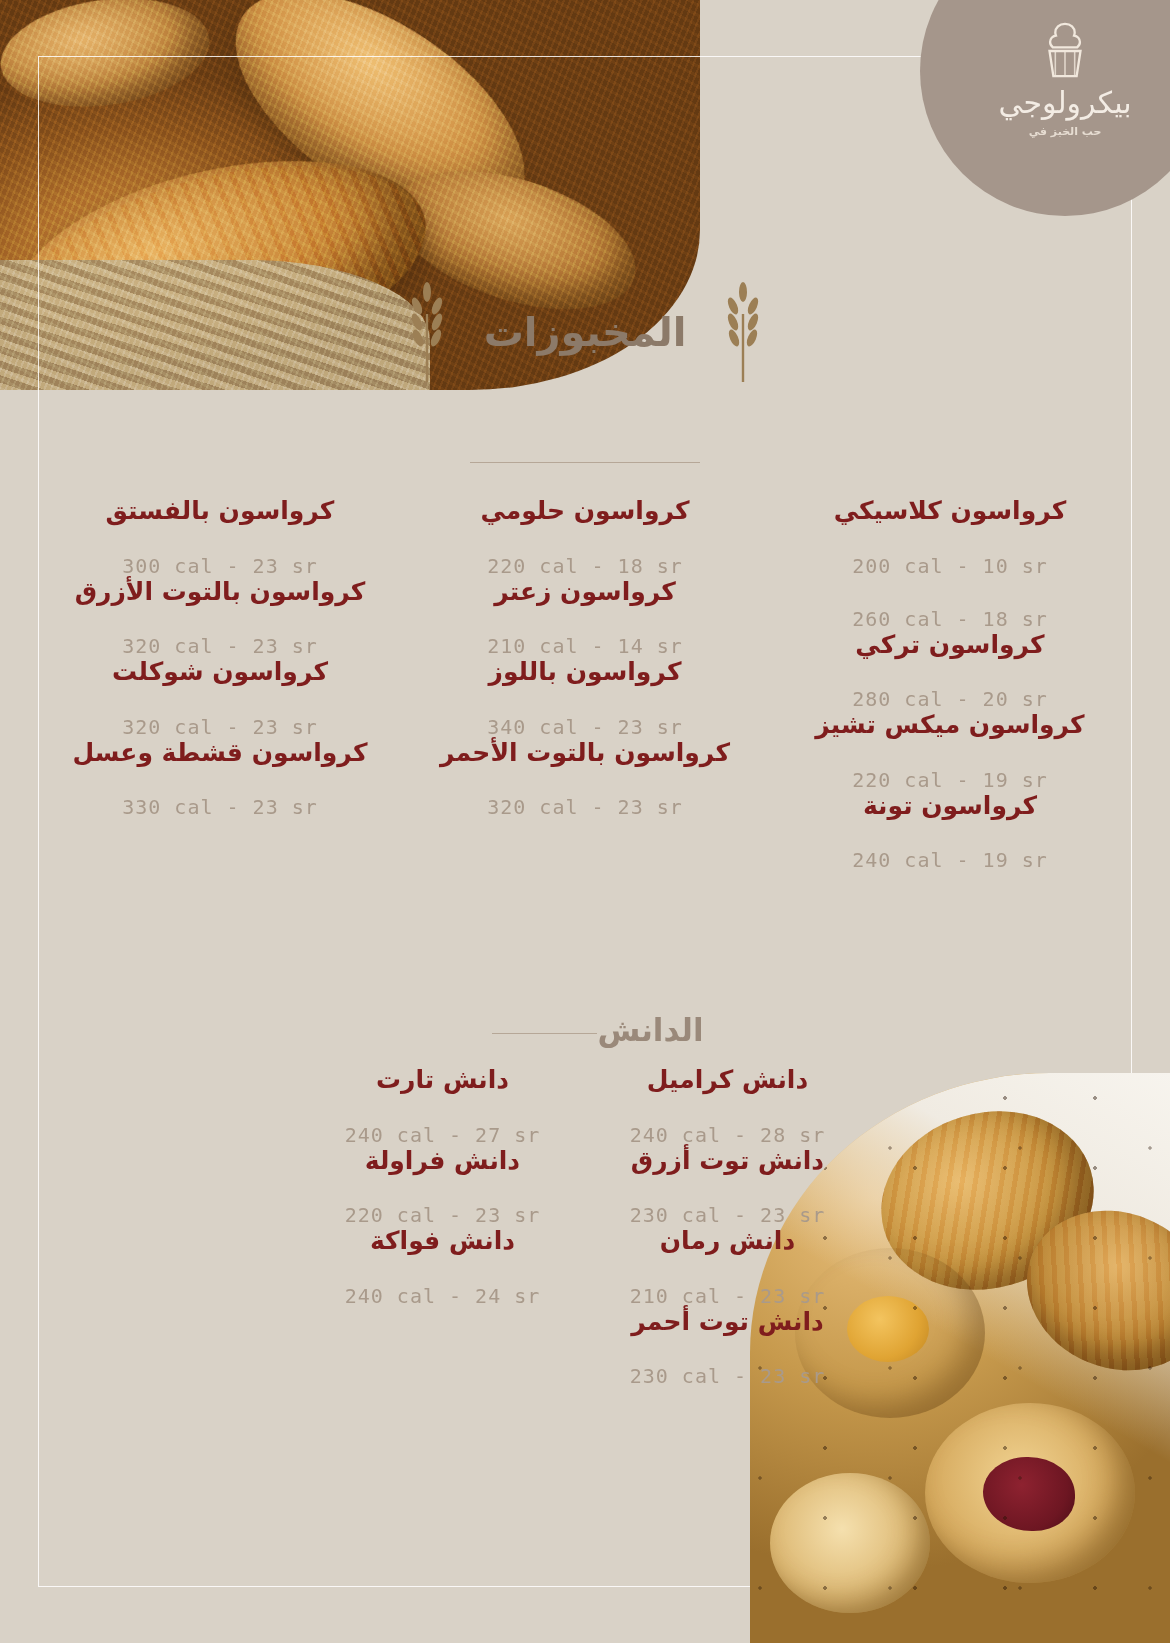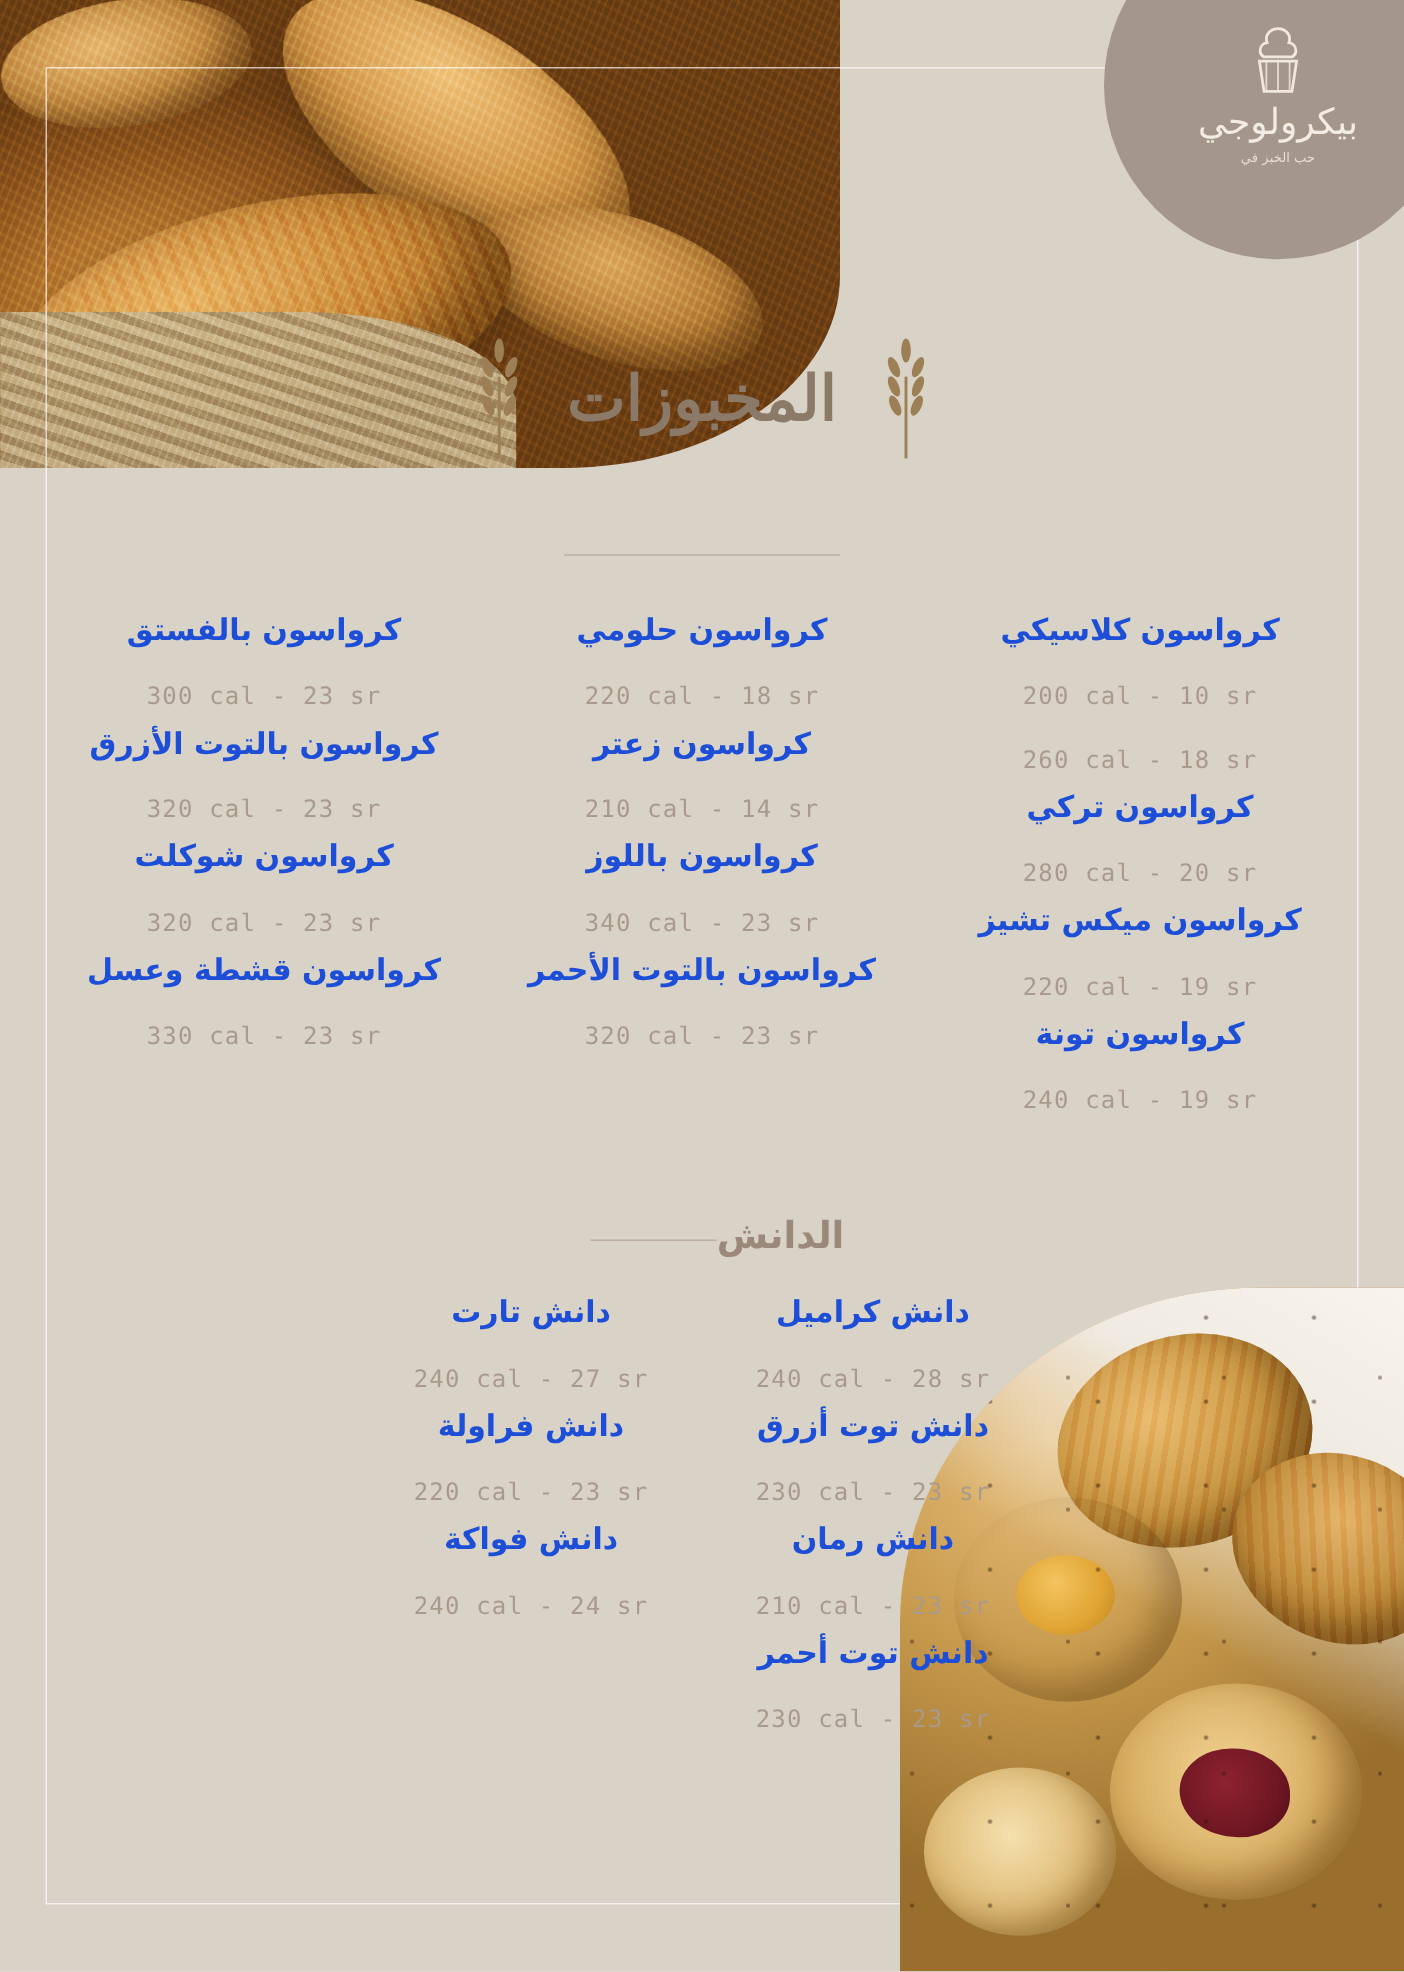--- a/index.html
+++ b/index.html
@@ -123,20 +123,21 @@
     letter-spacing: 2px;
     line-height: 1;
     direction: rtl;
   }
   .logo-sub {
     color: #ece3d8;
     font-size: 11px;
     letter-spacing: 1px;
     margin-top: 7px;
     opacity: 0.92;
+    font-weight: bold;
   }
 
   
   .frame {
     position: absolute;
     left: 38px;
     top: 56px;
     right: 38px;
     bottom: 56px;
     border: 1px solid #ffffff;
@@ -150,24 +151,23 @@
     top: 280px;
     left: 0;
     right: 0;
     display: flex;
     align-items: center;
     justify-content: center;
     gap: 34px;
   }
   .section-title {
     color: #8c7a69;
-    font-size: 52px;
+    font-size: 40px;
     font-weight: 600;
     letter-spacing: 1px;
-    font-family: Liberation Serif, serif;
   }
   .wheat {
     width: 46px;
     height: 104px;
   }
 
   
   .cat-title {
     text-align: center;
     color: #9a897a;
@@ -192,25 +192,24 @@
     display: flex;
     flex-direction: row;
     justify-content: space-between;
     margin-top: 34px;
   }
   .col {
     width: 320px;
     text-align: center;
   }
   .item-name {
-    color: #1d4ed8;
+    color: #7f1d1d;
     font-size: 25px;
     font-weight: 600;
     line-height: 1.1;
-    margin-top: 14px;
   }
   .item-meta {
     color: #a99a8b;
     font-size: 20px;
     font-family: "DejaVu Sans Mono", "Liberation Mono", monospace;
     letter-spacing: 1px;
     margin-top: 29px;
     direction: ltr;
   }
 

